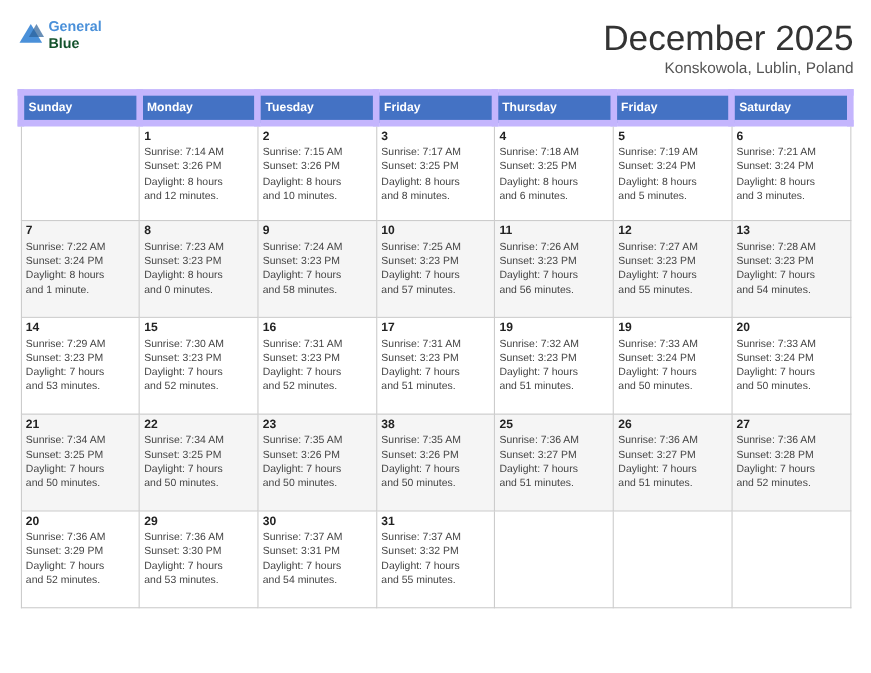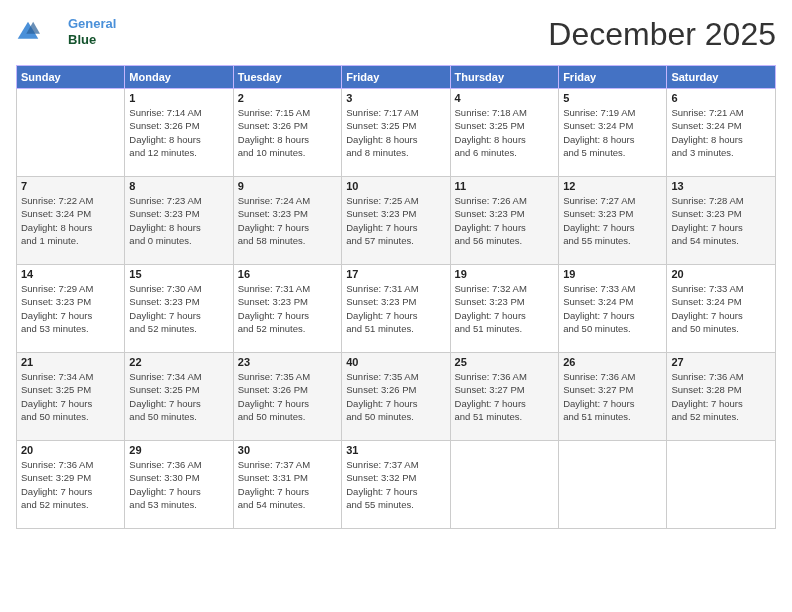--- a/index.html
+++ b/index.html
@@ -28,21 +28,20 @@
       gap: 4px;
     }
     .logo-text {
       font-size: 13px;
       font-weight: bold;
       color: #333;
       line-height: 1.2;
     }
     .logo-text span {
       color: #4a90d9;
-      margin-left: 24px;
     }
     .logo-icon {
       width: 24px;
       height: 24px;
     }
     .title-block {
       text-align: right;
     }
     .month-title {
       font-size: 32px;
@@ -59,21 +58,21 @@
       border-collapse: collapse;
       font-size: 10px;
     }
     .calendar th {
       background: #4472C4;
       color: #fff;
       padding: 5px 4px;
       text-align: left;
       font-size: 11px;
       font-weight: bold;
-      border: 1px solid #c4b5fd;
+      border: 6px solid #c4b5fd;
     }
     .calendar td {
       border: 1px solid #ccc;
       vertical-align: top;
       padding: 3px 4px;
       width: 110px;
       height: 88px;
       background: #fff;
     }
     .calendar tr:nth-child(even) td {
@@ -104,20 +103,21 @@
         <polygon points="14,2 26,22 2,22" fill="#4a90d9"></polygon>
         <polygon points="20,2 28,16 12,16" fill="#2a6099" opacity="0.7"></polygon>
       </svg>
       <div class="logo-text">
         <div><span>General</span></div>
         <div><span style="color:#14532d">Blue</span></div>
       </div>
     </div>
     <div class="title-block">
       <div class="month-title">December 2025</div>
+      <div class="subtitle">Konskowola, Lublin, Poland</div>
     </div>
   </div>
 
   <table class="calendar">
     <thead>
       <tr>
         <th>Sunday</th>
         <th>Monday</th>
         <th>Tuesday</th>
         <th>Friday</th>
@@ -221,21 +221,21 @@
           </td>
           <td>
             <div class="day-number">22</div>
             <div class="day-info">Sunrise: 7:34 AM<br>Sunset: 3:25 PM<br>Daylight: 7 hours<br>and 50 minutes.</div>
           </td>
           <td>
             <div class="day-number">23</div>
             <div class="day-info">Sunrise: 7:35 AM<br>Sunset: 3:26 PM<br>Daylight: 7 hours<br>and 50 minutes.</div>
           </td>
           <td>
-            <div class="day-number">40</div>
+            <div class="day-number">38</div>
             <div class="day-info">Sunrise: 7:35 AM<br>Sunset: 3:26 PM<br>Daylight: 7 hours<br>and 50 minutes.</div>
           </td>
           <td>
             <div class="day-number">25</div>
             <div class="day-info">Sunrise: 7:36 AM<br>Sunset: 3:27 PM<br>Daylight: 7 hours<br>and 51 minutes.</div>
           </td>
           <td>
             <div class="day-number">26</div>
             <div class="day-info">Sunrise: 7:36 AM<br>Sunset: 3:27 PM<br>Daylight: 7 hours<br>and 51 minutes.</div>
           </td>

